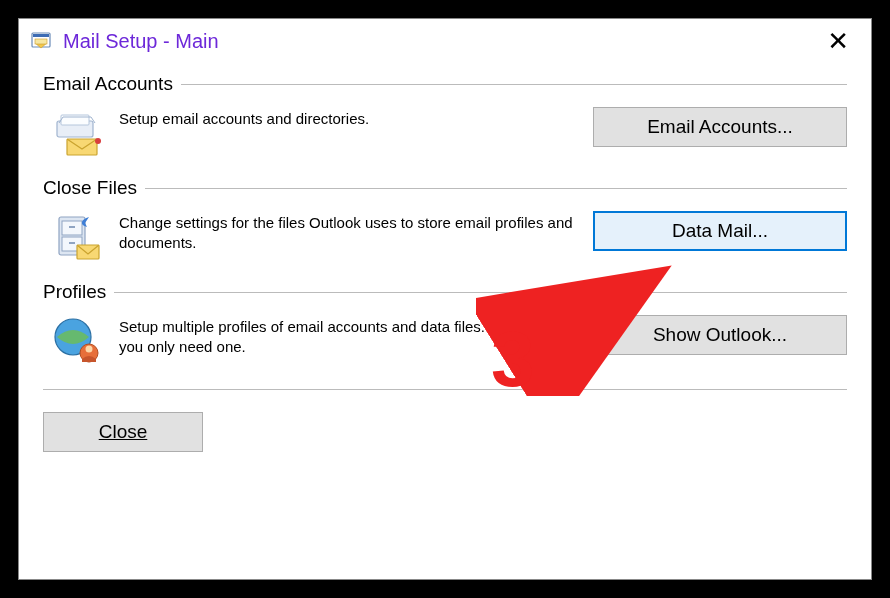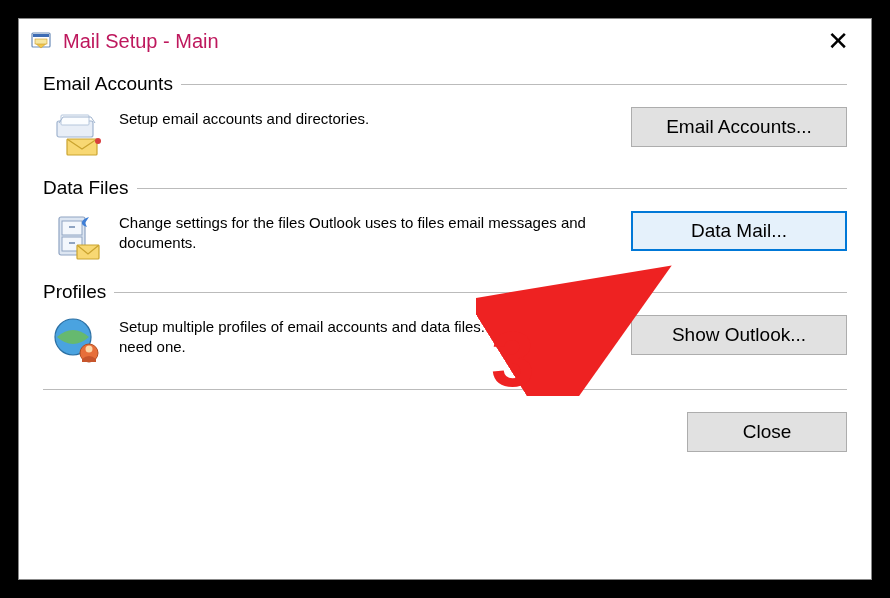--- a/index.html
+++ b/index.html
@@ -31,21 +31,21 @@
       padding: 0 10px;
       border-bottom: none;
     }
     .titlebar .app-icon {
       width: 24px; height: 24px;
       margin-right: 10px;
       display: inline-block;
     }
     .titlebar .title {
       font-size: 20px;
-      color: #be185d;
+      color: #6d28d9;
       flex: 1;
     }
     .close-x {
       font-size: 26px;
       line-height: 1;
       color: #000;
       cursor: pointer;
       padding: 6px 12px;
       font-weight: 300;
       font-family: Arial, sans-serif;
@@ -84,21 +84,21 @@
       margin-left: 8px;
     }
     .group-desc {
       flex: 1;
       font-size: 15px;
       color: #000;
       line-height: 1.35;
       padding-top: 2px;
     }
     .group-btn {
-      width: 216px;
+      width: 254px;
       height: 40px;
       font-size: 19px;
       font-family: inherit;
       background: #e1e1e1;
       border: 1px solid #adadad;
       cursor: pointer;
       flex-shrink: 0;
     }
     .group-btn.highlighted {
       border: 2px solid #0078d7;
@@ -110,21 +110,21 @@
       align-items: stretch;
       padding-top: 4px;
     }
     .footer .sep {
       height: 1px;
       background: #bbb;
       margin-bottom: 22px;
     }
     .footer-row {
       display: flex;
-      justify-content: flex-end;
+      text-decoration: underline;
     }
     .close-btn {
       width: 160px;
       height: 40px;
       font-size: 19px;
       font-family: inherit;
       background: #e1e1e1;
       border: 1px solid #adadad;
       cursor: pointer;
     }
@@ -179,37 +179,37 @@
               <circle cx="47" cy="34" r="3" fill="#d93e3e"></circle>
             </svg>
           </span>
           <div class="group-desc">Setup email accounts and directories.</div>
           <button class="group-btn">Email Accounts...</button>
         </div>
       </div>
 
       <div class="group">
         <div class="group-header">
-          <span>Data Files</span>
+          <span>Close Files</span>
           <span class="line"></span>
         </div>
         <div class="group-body">
           <span class="group-icon">
             <svg viewBox="0 0 52 52" width="52" height="52">
               <rect x="8" y="6" width="26" height="38" rx="2" fill="#dde6f2" stroke="#8fa4c2" stroke-width="1.2"></rect>
               <rect x="11" y="10" width="20" height="14" fill="#f3f7fc" stroke="#8fa4c2"></rect>
               <rect x="11" y="26" width="20" height="14" fill="#f3f7fc" stroke="#8fa4c2"></rect>
               <rect x="18" y="15" width="6" height="2" fill="#8fa4c2"></rect>
               <rect x="18" y="31" width="6" height="2" fill="#8fa4c2"></rect>
               <path d="M38 6 C30 8 28 14 36 16 L34 12 L38 6 Z" fill="#3f7fd6"></path>
               <rect x="26" y="34" width="22" height="14" rx="1" fill="#f8d873" stroke="#caa32f" stroke-width="1.2"></rect>
               <path d="M26 34 L37 43 L48 34" fill="none" stroke="#caa32f" stroke-width="1.2"></path>
             </svg>
           </span>
-          <div class="group-desc">Change settings for the files Outlook uses to files email messages and documents.</div>
+          <div class="group-desc">Change settings for the files Outlook uses to store email profiles and documents.</div>
           <button class="group-btn highlighted">Data Mail...</button>
         </div>
       </div>
 
       <div class="group">
         <div class="group-header">
           <span>Profiles</span>
           <span class="line"></span>
         </div>
         <div class="group-body">

